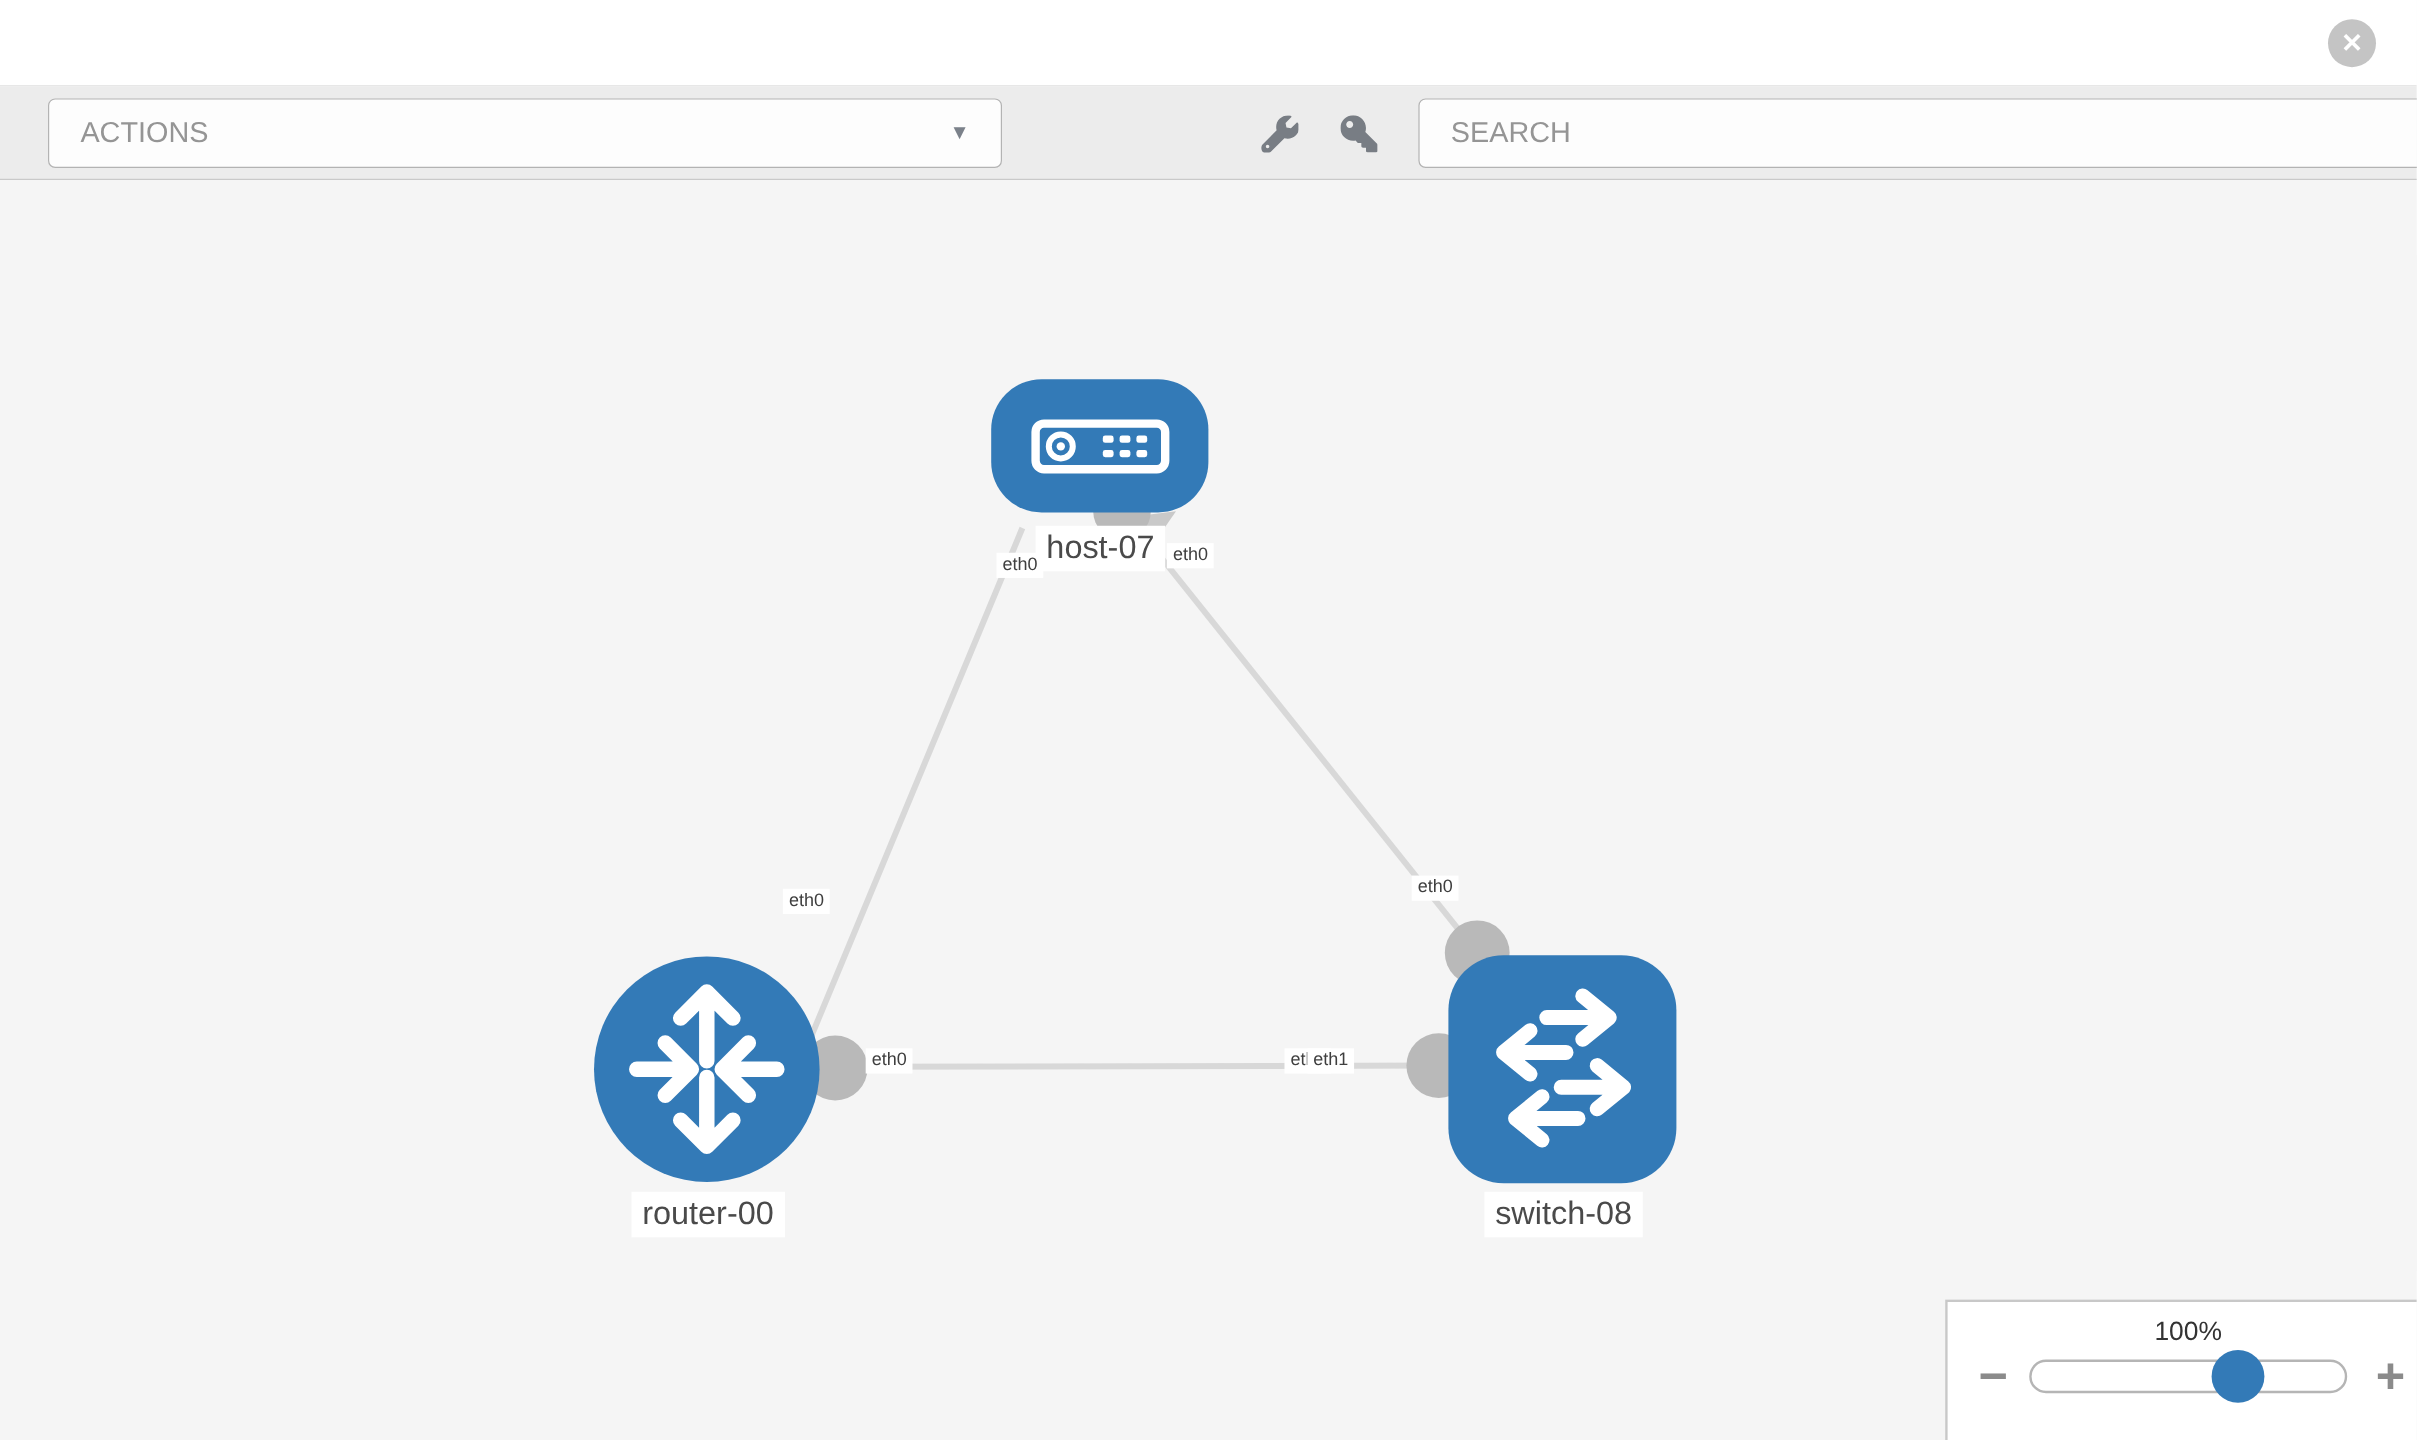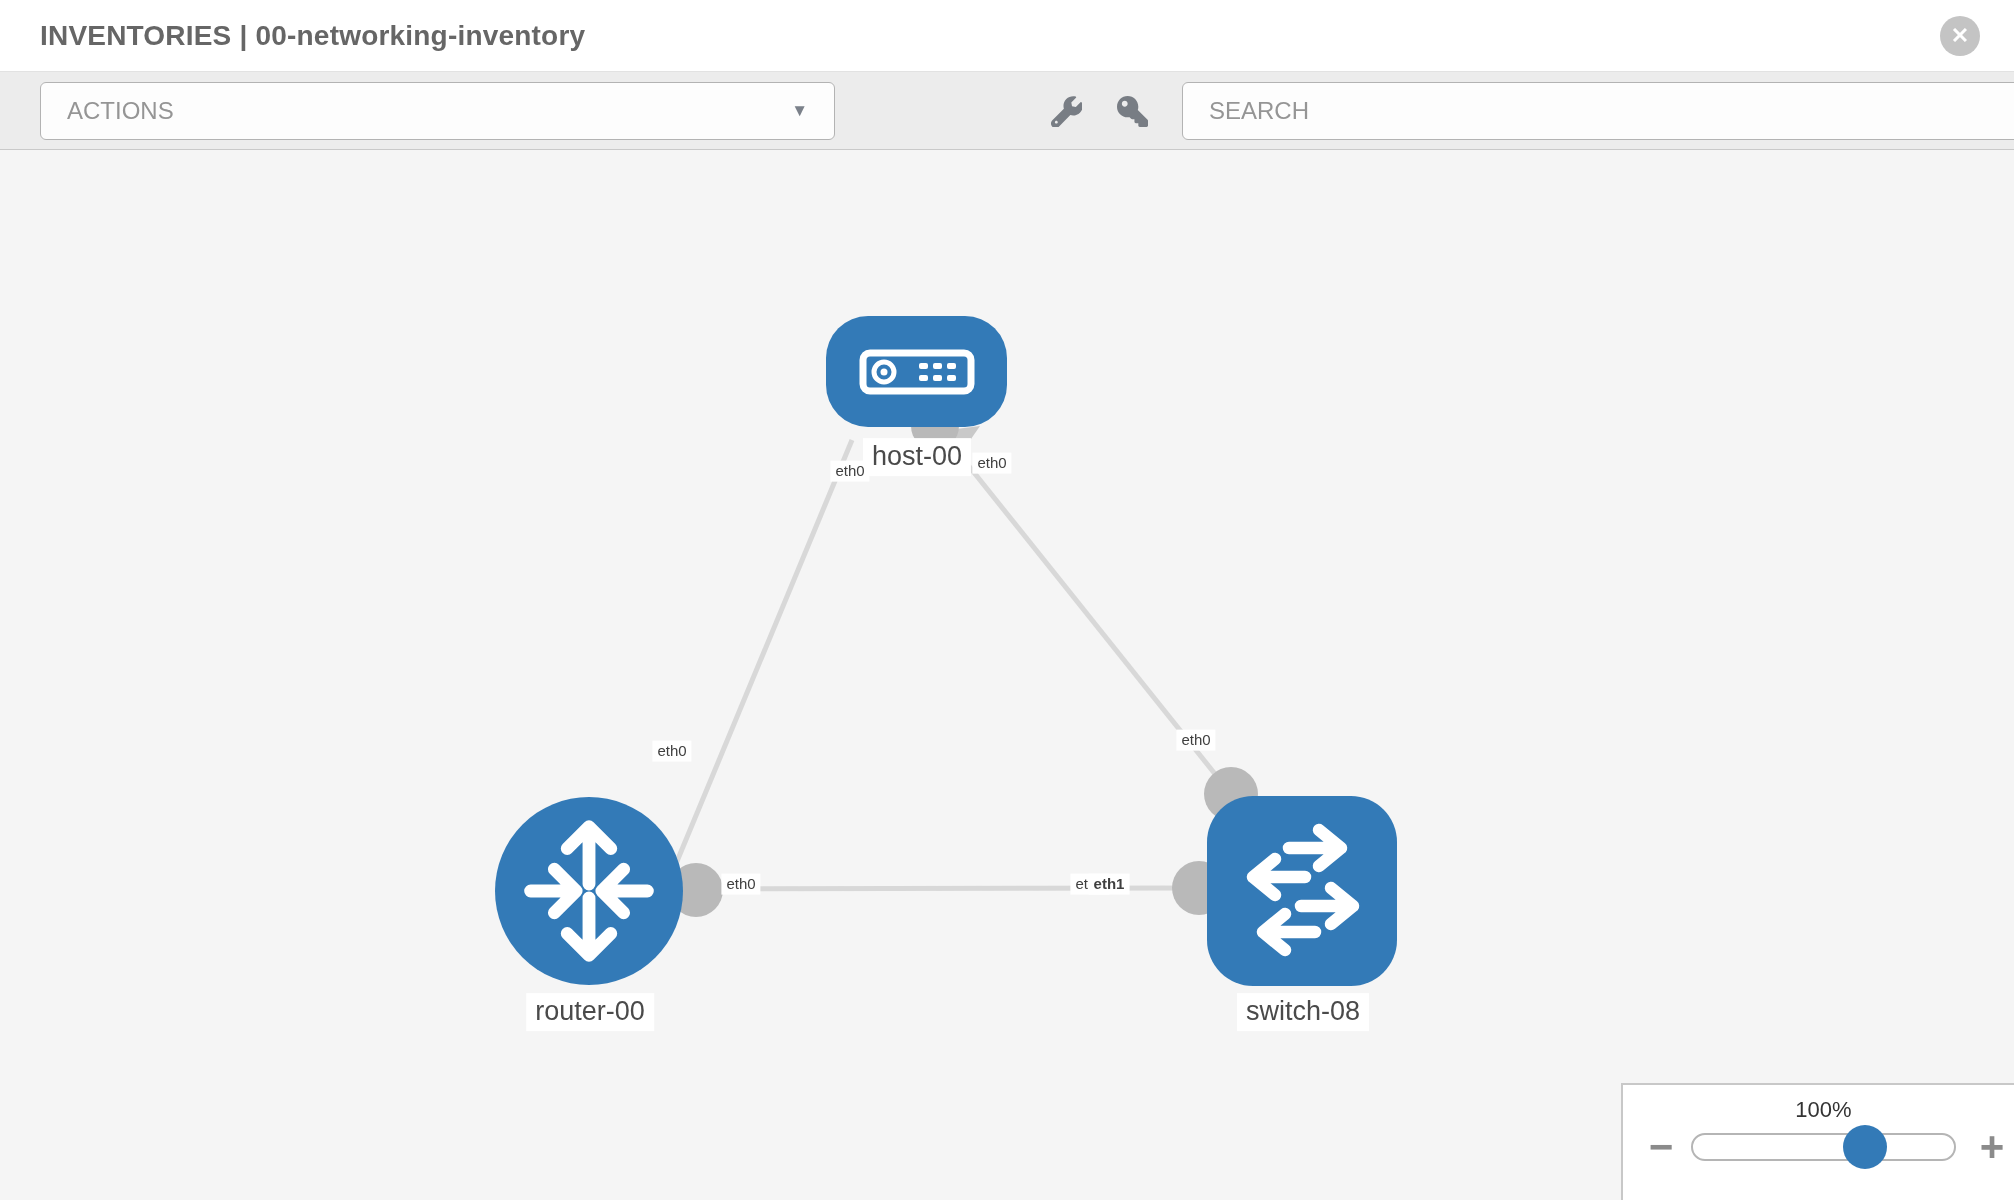--- a/index.html
+++ b/index.html
@@ -54,21 +54,21 @@
   .node svg{fill:none;stroke:#fff;}
   .node.host{left:826px;top:166px;width:181px;height:111px;border-radius:42px;}
   .node.router{left:495px;top:647px;width:188px;height:188px;border-radius:50%;}
   .node.switch{left:1207px;top:646px;width:190px;height:190px;border-radius:46px;}
   .lbl{
     position:absolute;z-index:3;transform:translate(-50%,-50%);
     background:#fff;color:var(--label-text);white-space:nowrap;line-height:1.25;
   }
   .lbl.node-lbl{font-size:27px;padding:2px 9px;}
   .lbl.eth-lbl{font-size:15px;padding:1px 5px;color:#3f3f3f;}
-  .lbl.z4{z-index:4;font-weight:bold;}
+  .lbl.z4{z-index:4;}
   
   .zoom-panel{
     position:absolute;left:1621px;top:933px;width:420px;height:280px;z-index:10;
     background:#fff;border:2px solid #c8c8c8;
     display:grid;grid-template-columns:36px 265px 48px;column-gap:12px;
     padding:12px 0 0 20px;align-content:start;row-gap:10px;
   }
   .zoom-level{
     grid-column:2;text-align:center;font-size:22px;color:#333;
   }
@@ -82,21 +82,20 @@
   }
   .zoom-thumb{
     position:absolute;top:50%;left:calc(66% - 22px);transform:translateY(-50%);
     width:44px;height:44px;border-radius:50%;background:var(--node-blue);cursor:grab;
   }
 </style>
 </head>
 <body>
 
 <header class="hdr">
-  <h1>INVENTORIES | 00-networking-inventory</h1>
   <button class="close-btn">
     <span>✕</span>
   </button>
 </header>
 
 <div class="toolbar">
   <div class="select actions">
     <span>ACTIONS</span>
     <span class="caret">▼</span>
   </div>
@@ -164,21 +163,21 @@
 
   <div class="node switch">
     <svg width="190" height="190" viewBox="0 0 190 190" stroke-width="12.5" stroke-linecap="round" stroke-linejoin="round">
       <path d="M82,52 H126 M112,34 L134,52 L112,70"></path>
       <path d="M98,81 H54 M68,63 L46,81 L68,99"></path>
       <path d="M94,110 H138 M124,92 L146,110 L124,128"></path>
       <path d="M108,136 H64 M78,118 L56,136 L78,154"></path>
     </svg>
   </div>
 
-  <span class="lbl node-lbl" style="left:917px;top:307px;">host-00</span>
+  <span class="lbl node-lbl" style="left:917px;top:307px;">host-07</span>
   <span class="lbl node-lbl" style="left:590px;top:862px;">router-00</span>
   <span class="lbl node-lbl" style="left:1303px;top:862px;">switch-08</span>
 
   <span class="lbl eth-lbl" style="left:850px;top:321px;">eth0</span>
   <span class="lbl eth-lbl" style="left:672px;top:601px;">eth0</span>
   <span class="lbl eth-lbl" style="left:992px;top:313px;">eth0</span>
   <span class="lbl eth-lbl" style="left:1196px;top:590px;">eth0</span>
   <span class="lbl eth-lbl" style="left:741px;top:734px;">eth0</span>
   <span class="lbl eth-lbl" style="left:1090px;top:734px;">eth0</span>
   <span class="lbl eth-lbl z4" style="left:1109px;top:734px;">eth1</span>

